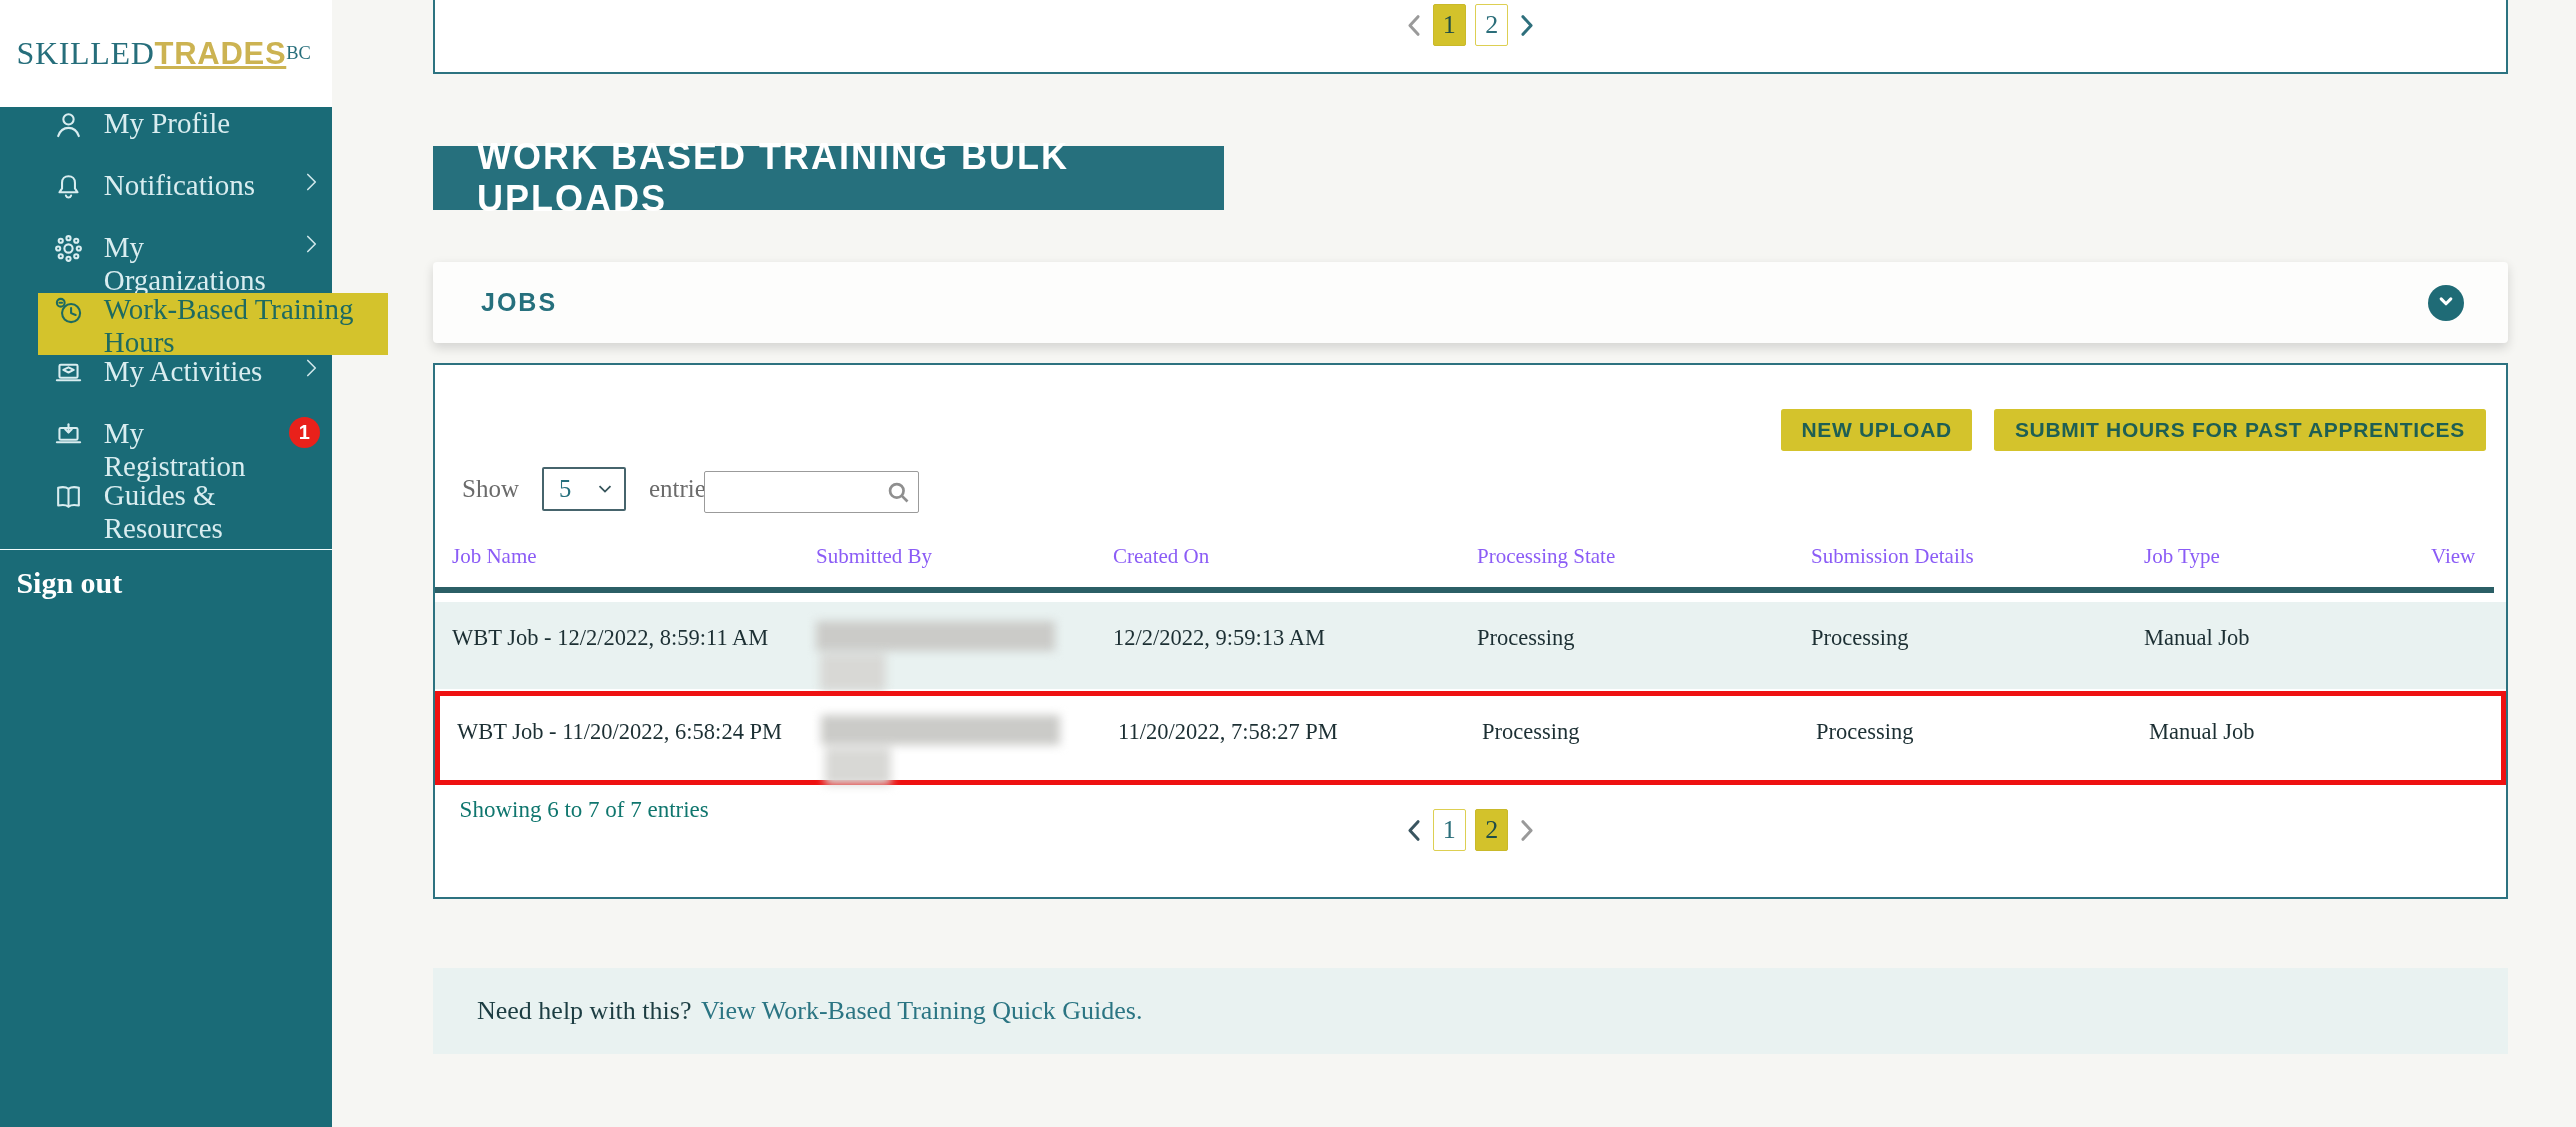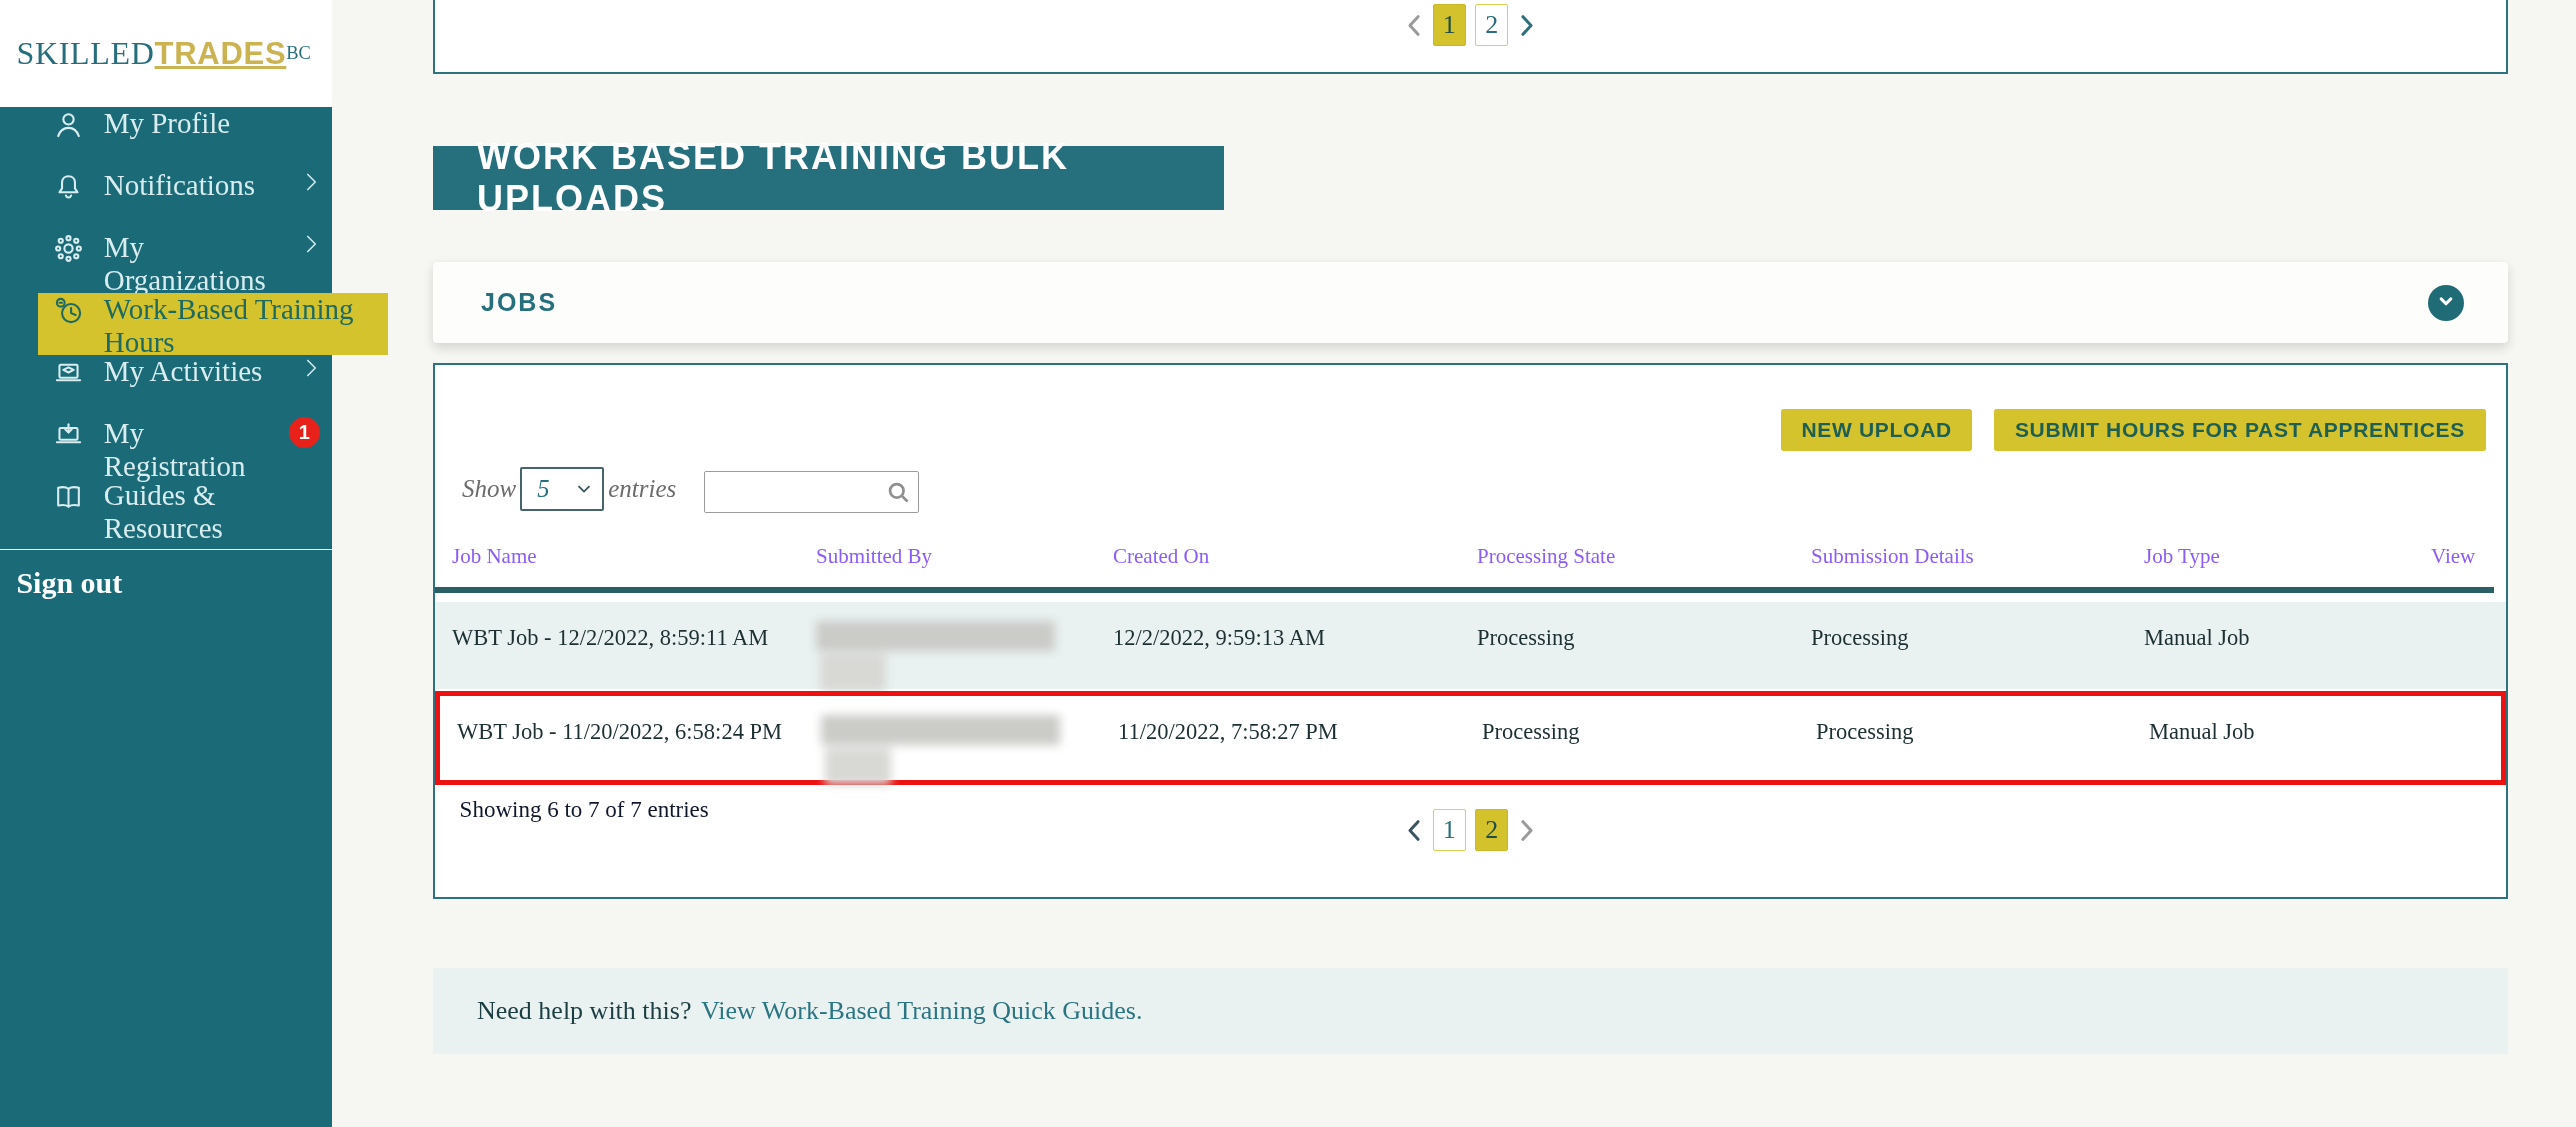--- a/index.html
+++ b/index.html
@@ -59,22 +59,22 @@
   .collapse-btn{width:36px;height:36px;border-radius:50%;background:#1f6b76;display:flex;
                 align-items:center;justify-content:center;border:none;cursor:pointer;}
 
   
   .table-card{position:absolute;left:433px;top:363px;width:2075px;height:536px;background:#ffffff;
               border:2px solid #2d7280;box-sizing:border-box;}
   .actions{position:absolute;top:44px;right:20.5px;display:flex;gap:22px;}
   .btn-y{background:#d4c32c;color:#1e5f54;border:none;border-radius:2.7px;height:42px;
          padding:0 20.5px;font-family:"Liberation Sans",sans-serif;font-weight:700;font-size:21px;
          letter-spacing:0.7px;display:flex;align-items:center;cursor:pointer;}
-  .controls{position:absolute;top:102px;left:27px;display:flex;align-items:center;gap:4px;
-            font-size:25px;color:#6b6b6b;font-style:italic;}
+  .controls{position:absolute;top:102px;left:27px;display:flex;align-items:center;gap:23px;
+            font-size:25px;color:#6b6b6b;}
   .select-box{width:84px;height:44px;border:2px solid #46646c;border-radius:2px;background:#fff;
               display:flex;align-items:center;justify-content:space-between;padding:0 9.6px 0 15px;
               box-sizing:border-box;color:#26707d;font-size:24.6px;cursor:pointer;}
   .select-box svg{stroke:#35535a;stroke-width:2.6;fill:none;}
   .search-wrap{position:absolute;top:106px;left:269px;width:215px;height:42px;}
   .search-wrap input{width:100%;height:100%;border:1.4px solid #9b9b9b;border-radius:2px;
                      box-sizing:border-box;font-size:22px;padding:0 41px 0 11px;
                      font-family:"Liberation Serif",serif;}
   .search-ic{position:absolute;right:6.8px;top:7.5px;}
   .search-ic svg{stroke:#8f8f8f;fill:none;stroke-width:2.4;}
@@ -87,21 +87,21 @@
   .trow{position:absolute;left:0;right:0;font-size:22.5px;color:#1c2f33;align-items:start;
         padding-top:23px;}
   .row1{top:237px;height:87px;background:#e9f2f1;}
   .row2{top:326px;height:94px;background:#ffffff;border:5.5px solid #ee1111;
         box-sizing:border-box;}
   .cell-view{text-align:right;}
   .redact{filter:blur(4.8px);margin-top:-4.1px;}
   .redact .b1{width:239px;height:30px;background:#cbcbc8;}
   .redact .b2{width:66px;height:37px;background:#d8d8d5;margin-top:2.7px;margin-left:4.1px;}
 
-  .summary{position:absolute;left:24.6px;top:432px;font-size:23px;color:#0f172a;font-family:Liberation Serif, serif;}
+  .summary{position:absolute;left:24.6px;top:432px;font-size:23px;color:#0f766e;font-family:Liberation Serif, serif;}
   .pag-bottom{position:absolute;left:0;right:0;top:444px;display:flex;justify-content:center;}
 
   
   .help-panel{position:absolute;left:433px;top:968px;width:2075px;height:86px;background:#e9f2f1;
               display:flex;align-items:center;padding-left:44px;box-sizing:border-box;font-size:26px;}
   .help-prefix{color:#1c3d42;}
   .help-link{color:#2b7583;margin-left:9.6px;text-decoration:none;cursor:pointer;}
 </style>
 </head>
 <body>

